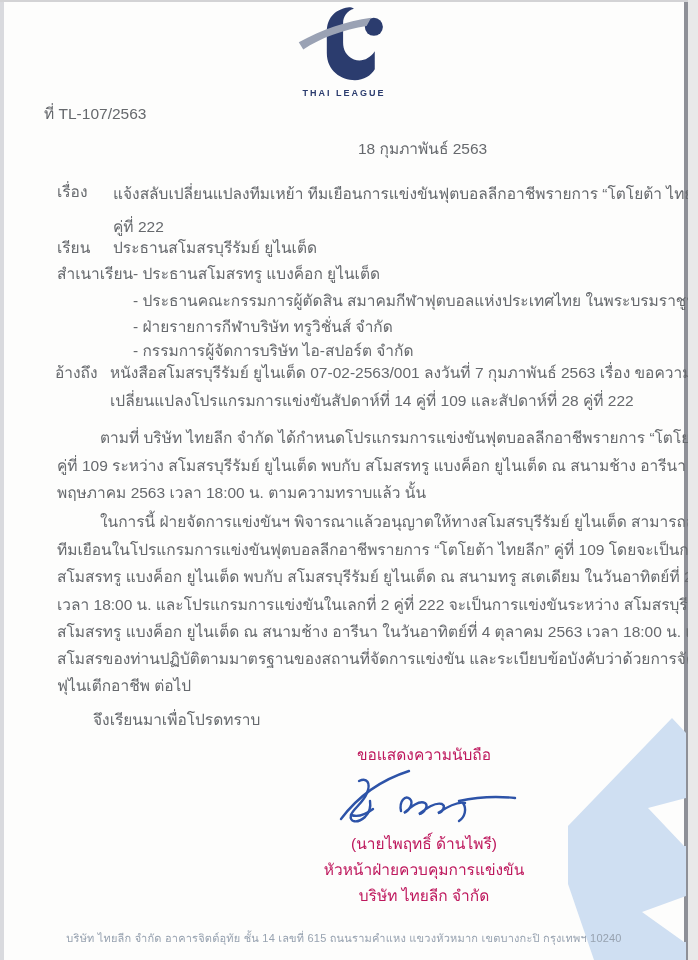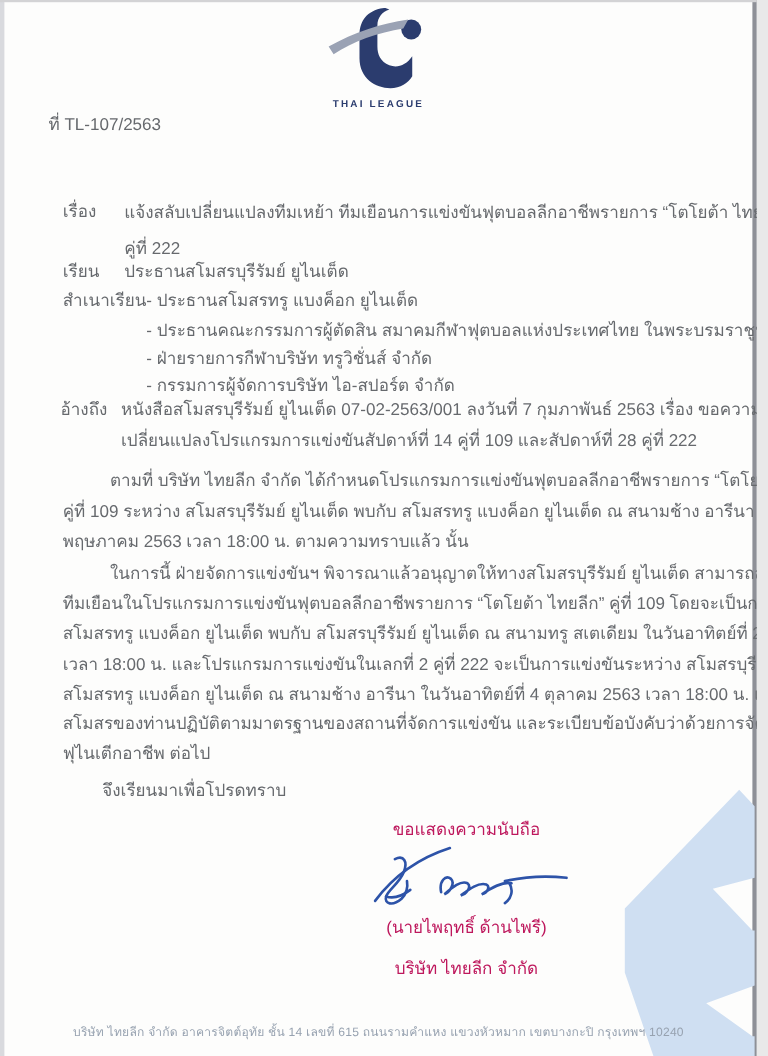--- a/index.html
+++ b/index.html
@@ -29,21 +29,21 @@
     color:#2b3c6e;
   }
   .sig-block{
     position:absolute;left:286px;top:744px;width:276px;
     text-align:center;z-index:2;
   }
   .sig-block .line{font-size:15.5px;line-height:21px;color:#be185d;}
   .sig-svg{display:block;margin:2px auto 0 auto;}
   .sig-name{margin-top:2px;}
   .sig-title{margin-top:5px;}
-  .sig-company{margin-top:16px;}
+  .sig-company{margin-top:5px;}
   .footer{
     position:absolute;left:0;right:0;top:929px;text-align:center;
     font-size:11px;color:#97a2b0;z-index:2;letter-spacing:0.2px;
   }
   .watermark{position:absolute;left:538px;top:700px;z-index:1;}
 </style>
 </head>
 <body>
 
 <div class="page">
@@ -59,20 +59,21 @@
   <div class="letterhead">
     <svg width="92" height="76" viewBox="0 0 100 84">
       <path d="M52,2 C36,6 31,17 31,29 L31,52 C31,72 47,82 62,82 C72,82 80,77 84,70 L84,50 C78,59 69,62 61,59 C52,55 49,48 49,40 L49,19 C49,11 54,5 61,3 C58,1 55,1 52,2 Z" fill="#2b3c6e"></path>
       <circle cx="83" cy="23" r="10" fill="#2b3c6e"></circle>
       <path d="M0,40 C26,26 52,17 80,13 L75,22 C50,26 24,35 5,48 Z" fill="#9aa2b4"></path>
     </svg>
     <div class="brand">THAI LEAGUE</div>
   </div>
 
   <div class="t" style="left:44px;top:103px;">ที่ TL-107/2563</div>
+  <div class="t" style="left:358px;top:138px;">18 กุมภาพันธ์ 2563</div>
 
   <div class="t" style="left:57px;top:183px;font-family:Liberation Mono, monospace;">เรื่อง</div>
   <div class="t" style="left:113px;top:183px;">แจ้งสลับเปลี่ยนแปลงทีมเหย้า ทีมเยือนการแข่งขันฟุตบอลลีกอาชีพรายการ “โตโยต้า ไทยลีก” คู่ที่ 109 และ</div>
   <div class="t" style="left:113px;top:216px;">คู่ที่ 222</div>
 
   <div class="t" style="left:57px;top:237px;">เรียน</div>
   <div class="t" style="left:113px;top:237px;">ประธานสโมสรบุรีรัมย์ ยูไนเต็ด</div>
 
   <div class="t" style="left:57px;top:263px;">สำเนาเรียน</div>
   <div class="t" style="left:133px;top:263px;">- ประธานสโมสรทรู แบงค็อก ยูไนเต็ด</div>
@@ -104,18 +105,19 @@
       <g fill="none" stroke="#2d53a8" stroke-width="2.4" stroke-linecap="round">
         <path d="M12,52 C30,28 55,12 80,4"></path>
         <path d="M30,14 C38,10 42,16 38,26 C34,36 24,42 22,48 C20,55 28,57 36,50 C40,46 42,40 41,34"></path>
         <path d="M22,48 C28,50 36,48 44,42"></path>
         <path d="M72,44 C70,34 76,28 81,32 C85,36 80,44 75,46 C82,40 90,33 96,36 C100,39 95,46 90,47 C98,41 106,35 113,37 C117,39 114,45 109,46 C118,40 128,34 136,36"></path>
         <path d="M130,34 C148,30 168,29 186,31"></path>
         <path d="M134,36 C138,42 136,50 130,54"></path>
       </g>
     </svg>
     <div class="line sig-name">(นายไพฤทธิ์ ด้านไพรี)</div>
+    <div class="line sig-title">หัวหน้าฝ่ายควบคุมการแข่งขัน</div>
     <div class="line sig-company">บริษัท ไทยลีก จำกัด</div>
   </div>
 
   <div class="footer">บริษัท ไทยลีก จำกัด อาคารจิตต์อุทัย ชั้น 14 เลขที่ 615 ถนนรามคำแหง แขวงหัวหมาก เขตบางกะปิ กรุงเทพฯ 10240</div>
 
 </div>
 
 </body></html>

